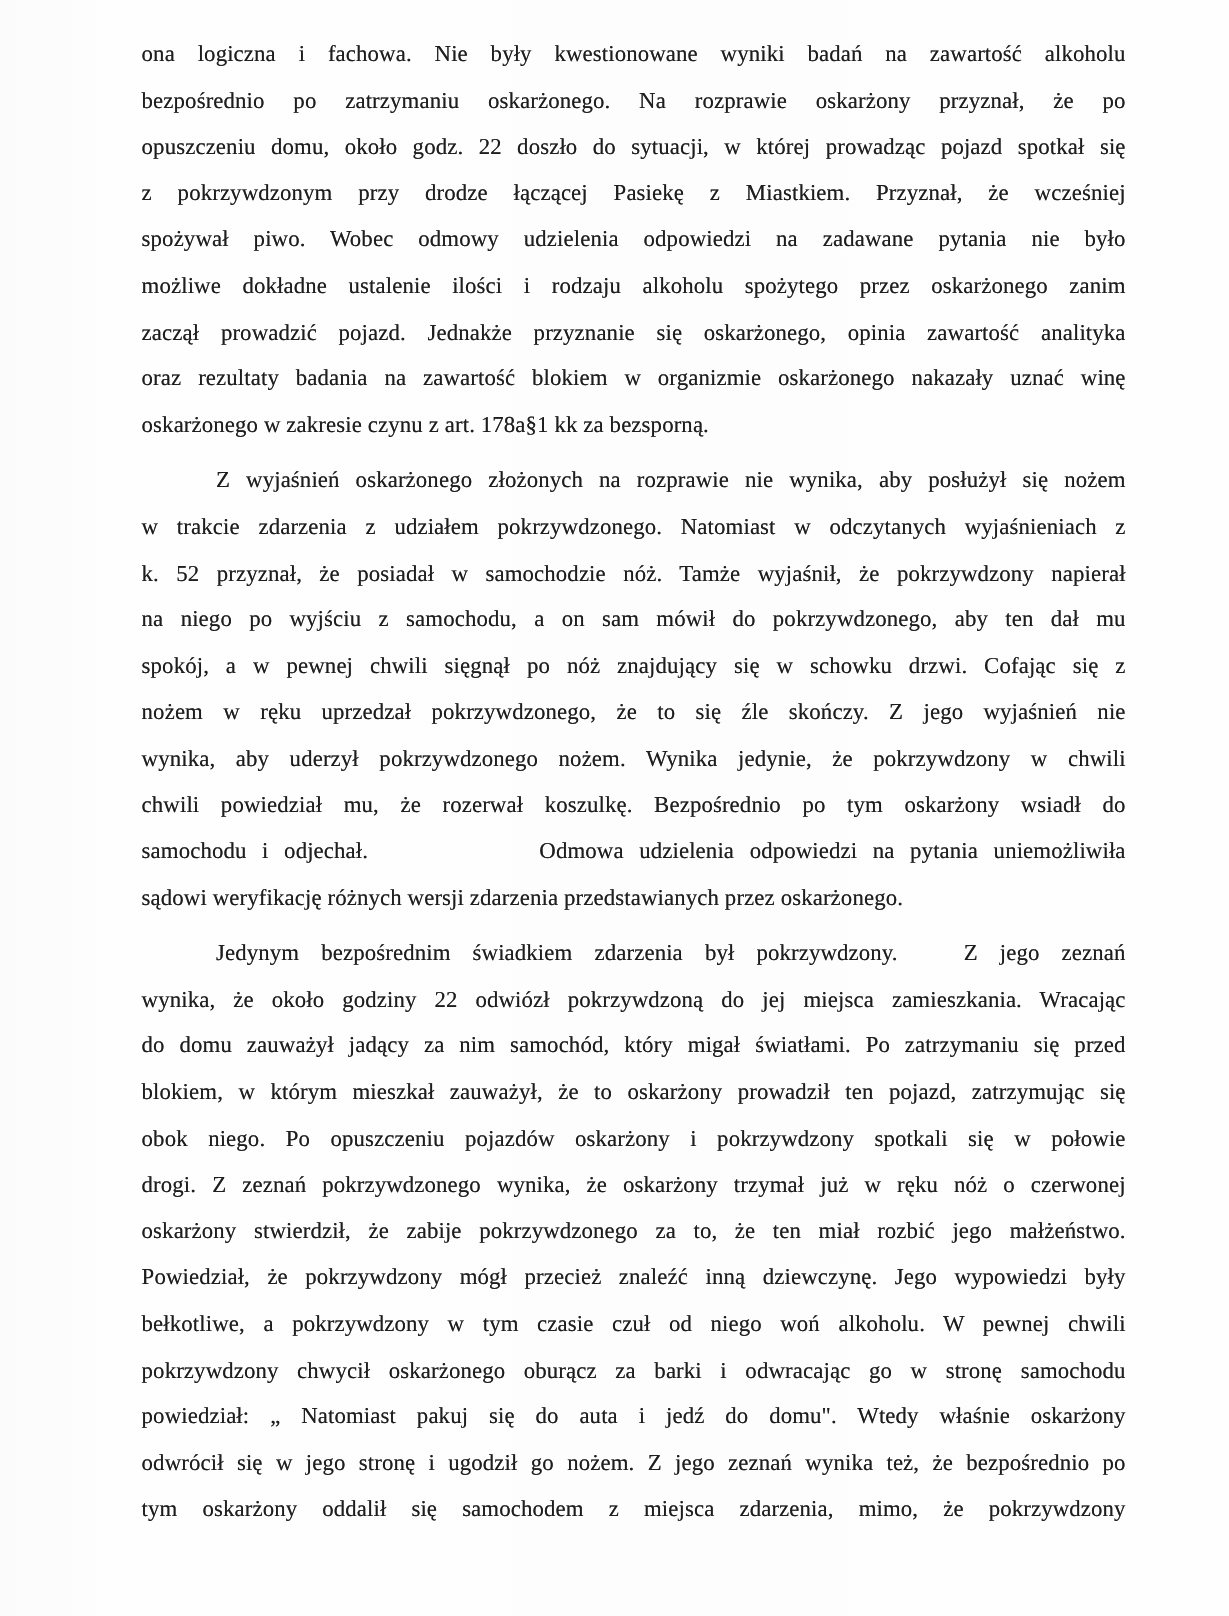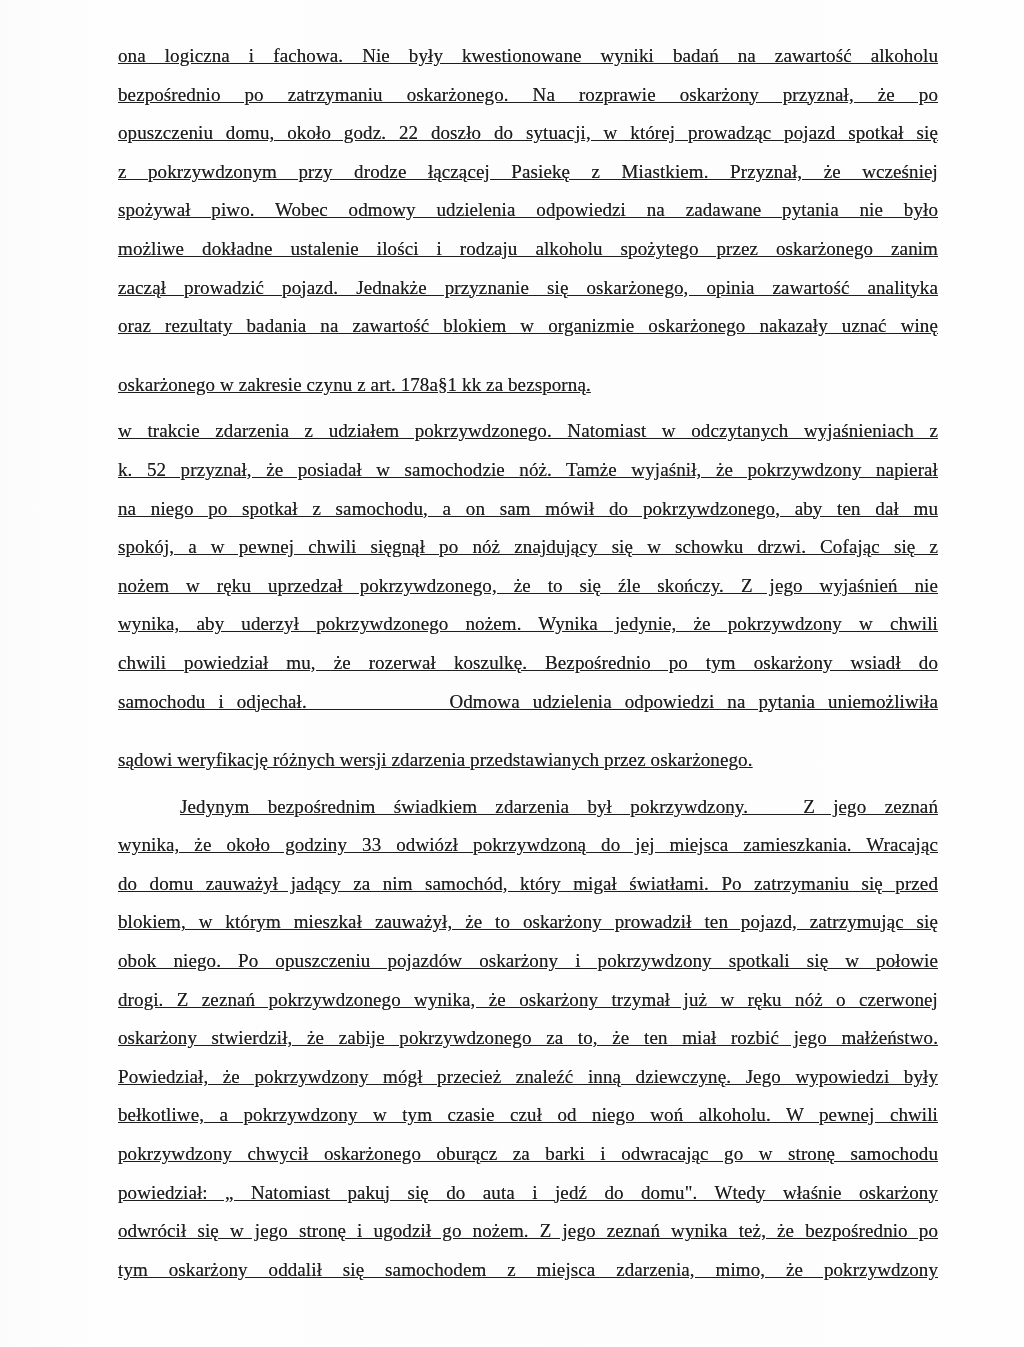--- a/index.html
+++ b/index.html
@@ -18,46 +18,44 @@
     position: absolute;
     left: 0;
     top: 0;
     width: 1024px;
     height: 1347px;
     background: linear-gradient(90deg, #fbfbfb 0%, #fefefe 10%, #fdfdfd 55%, #fefefe 100%);
   }
   .text-block {
     position: absolute;
     left: 118px;
-    top: 37px;
+    top: 27px;
     width: 820px;
     color: #1e1e1e;
     font-size: 19px;
     line-height: 38.6px;
     text-shadow: 0 0 0.45px rgba(10, 10, 10, 0.65);
     letter-spacing: 0.1px;
-    text-decoration: underline;
   }
   .paragraph {
     margin: 0;
   }
   .paragraph + .paragraph {
     margin-top: 8px;
   }
   .line {
     text-align: justify;
     text-align-last: justify;
     height: 38.6px;
     overflow: visible;
     white-space: normal;
   }
   .line.last-left {
     text-align: right;
     text-align-last: left;
-    margin-top: 20px;
   }
   .line.indent {
     text-indent: 62px;
   }
 </style>
 </head>
 <body>
 
 <div class="page">
   <div class="text-block">
@@ -66,33 +64,34 @@
         <div class="line">bezpośrednio po zatrzymaniu oskarżonego. Na rozprawie oskarżony przyznał, że po</div>
         <div class="line">opuszczeniu domu, około godz. 22 doszło do sytuacji, w której prowadząc pojazd spotkał się</div>
         <div class="line">z pokrzywdzonym przy drodze łączącej Pasiekę z Miastkiem. Przyznał, że wcześniej</div>
         <div class="line">spożywał piwo. Wobec odmowy udzielenia odpowiedzi na zadawane pytania nie było</div>
         <div class="line">możliwe dokładne ustalenie ilości i rodzaju alkoholu spożytego przez oskarżonego zanim</div>
         <div class="line">zaczął prowadzić pojazd. Jednakże przyznanie się oskarżonego, opinia zawartość analityka</div>
         <div class="line">oraz rezultaty badania na zawartość blokiem w organizmie oskarżonego nakazały uznać winę</div>
         <div class="line last-left">oskarżonego w zakresie czynu z art. 178a§1 kk za bezsporną.</div>
       </div>
       <div class="paragraph">
+        <div class="line indent">Z wyjaśnień oskarżonego złożonych na rozprawie nie wynika, aby posłużył się nożem</div>
         <div class="line">w trakcie zdarzenia z udziałem pokrzywdzonego. Natomiast w odczytanych wyjaśnieniach z</div>
         <div class="line">k. 52 przyznał, że posiadał w samochodzie nóż. Tamże wyjaśnił, że pokrzywdzony napierał</div>
-        <div class="line">na niego po spotkał z samochodu, a on sam mówił do pokrzywdzonego, aby ten dał mu</div>
+        <div class="line">na niego po wyjściu z samochodu, a on sam mówił do pokrzywdzonego, aby ten dał mu</div>
         <div class="line">spokój, a w pewnej chwili sięgnął po nóż znajdujący się w schowku drzwi. Cofając się z</div>
         <div class="line">nożem w ręku uprzedzał pokrzywdzonego, że to się źle skończy. Z jego wyjaśnień nie</div>
         <div class="line">wynika, aby uderzył pokrzywdzonego nożem. Wynika jedynie, że pokrzywdzony w chwili</div>
         <div class="line">chwili powiedział mu, że rozerwał koszulkę. Bezpośrednio po tym oskarżony wsiadł do</div>
         <div class="line">samochodu i odjechał.&nbsp;&nbsp;&nbsp;&nbsp;&nbsp;&nbsp;&nbsp;&nbsp;&nbsp;&nbsp; Odmowa udzielenia odpowiedzi na pytania uniemożliwiła</div>
         <div class="line last-left">sądowi weryfikację różnych wersji zdarzenia przedstawianych przez oskarżonego.</div>
       </div>
       <div class="paragraph">
         <div class="line indent">Jedynym bezpośrednim świadkiem zdarzenia był pokrzywdzony.&nbsp;&nbsp; Z jego zeznań</div>
-        <div class="line">wynika, że około godziny 33 odwiózł pokrzywdzoną do jej miejsca zamieszkania. Wracając</div>
+        <div class="line">wynika, że około godziny 22 odwiózł pokrzywdzoną do jej miejsca zamieszkania. Wracając</div>
         <div class="line">do domu zauważył jadący za nim samochód, który migał światłami. Po zatrzymaniu się przed</div>
         <div class="line">blokiem, w którym mieszkał zauważył, że to oskarżony prowadził ten pojazd, zatrzymując się</div>
         <div class="line">obok niego. Po opuszczeniu pojazdów oskarżony i pokrzywdzony spotkali się w połowie</div>
         <div class="line">drogi. Z zeznań pokrzywdzonego wynika, że oskarżony trzymał już w ręku nóż o czerwonej</div>
         <div class="line">oskarżony stwierdził, że zabije pokrzywdzonego za to, że ten miał rozbić jego małżeństwo.</div>
         <div class="line">Powiedział, że pokrzywdzony mógł przecież znaleźć inną dziewczynę. Jego wypowiedzi były</div>
         <div class="line">bełkotliwe, a pokrzywdzony w tym czasie czuł od niego woń alkoholu. W pewnej chwili</div>
         <div class="line">pokrzywdzony chwycił oskarżonego oburącz za barki i odwracając go w stronę samochodu</div>
         <div class="line">powiedział: „ Natomiast pakuj się do auta i jedź do domu". Wtedy właśnie oskarżony</div>
         <div class="line">odwrócił się w jego stronę i ugodził go nożem. Z jego zeznań wynika też, że bezpośrednio po</div>

